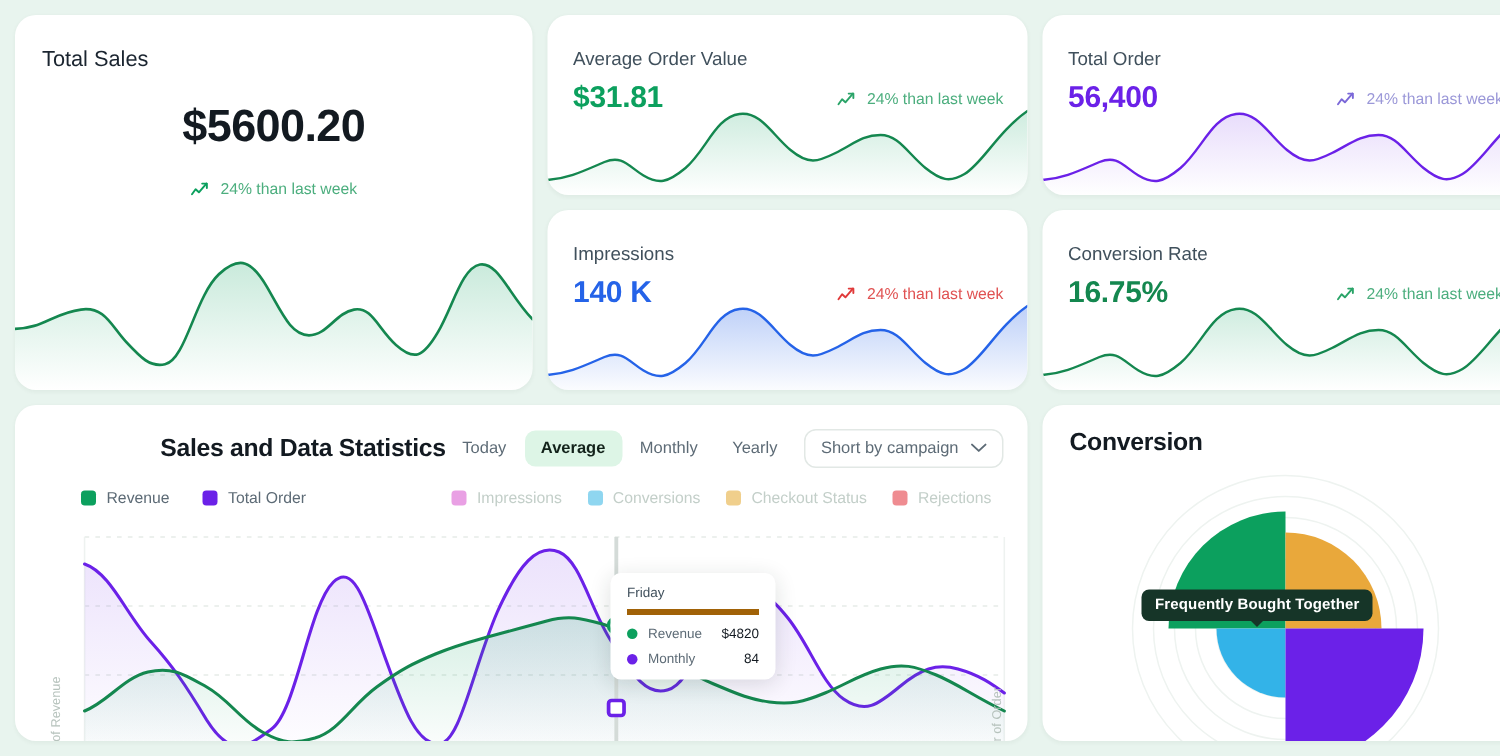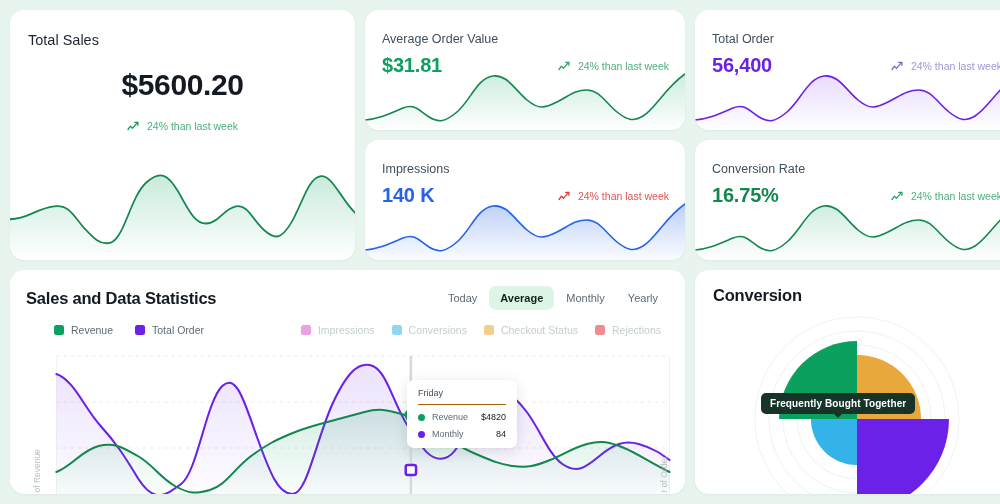--- a/index.html
+++ b/index.html
@@ -63,21 +63,21 @@
     position: absolute; right: 16px; top: 50px;
   }
   .c-aov  { grid-column: 2; grid-row: 1; align-self: start; height: 120px; }
   .c-ord  { grid-column: 3; grid-row: 1; align-self: start; height: 120px; }
   .c-imp  { grid-column: 2; grid-row: 1; align-self: end;   height: 120px; }
   .c-conv { grid-column: 3; grid-row: 1; align-self: end;   height: 120px; }
 
   
   .c-stats { grid-column: 1 / span 2; grid-row: 2; }
   .stats-head {
-    display: flex; align-items: center; justify-content: space-between;
+    display: flex; align-items: center; justify-content: flex-end;
     padding: 16px 16px 0 16px;
   }
   .stats-title { font-size: 16.5px; font-weight: 700; color: #131a21; letter-spacing: -.2px; }
   .tabs { display: flex; align-items: center; gap: 1px; }
   .tab {
     font-size: 11px; color: #5d6b76; padding: 6px 11px;
     border-radius: 7px; cursor: pointer; white-space: nowrap;
   }
   .tab.active { background: #ddf5e6; color: #12221a; font-weight: 700; }
   .select {
@@ -101,21 +101,21 @@
     writing-mode: vertical-rl; transform: rotate(180deg);
     white-space: nowrap;
   }
   .axis-left  { left: 22px; bottom: 2px; }
   .axis-right { right: 16px; bottom: 2px; }
   .tooltip {
     position: absolute; background: #fff; border-radius: 7px;
     box-shadow: 0 3px 14px rgba(25,45,35,.14);
     padding: 8px 11px 9px 11px; min-width: 96px;
   }
-  .tt-title { font-size: 9px; color: #40505c; padding-bottom: 6px; border-bottom: 1px solid #a16207; }
+  .tt-title { font-size: 9px; color: #40505c; padding-bottom: 6px; border-bottom: 4px solid #a16207; }
   .tt-row { display: flex; align-items: center; gap: 7px; margin-top: 7px; font-size: 9px; color: #5d6b76; }
   .tt-dot { width: 7px; height: 7px; border-radius: 50%; display: block; }
   .tt-name { min-width: 42px; }
   .tt-val { color: #131a21; font-weight: 400; margin-left: auto; }
 
   
   .c-conversion { grid-column: 3; grid-row: 2; }
   .c-conversion .stats-title { padding: 16px 0 0 18px; }
   .rose-wrap { position: relative; width: 100%; height: 190px; margin-top: 4px; }
   .rose-tip {
@@ -256,20 +256,28 @@
   </div>
 
   <div class="card c-stats">
     <div class="stats-head">
       <div class="stats-title">Sales and Data Statistics</div>
       <div class="tabs">
         <div class="tab">Today</div>
         <div class="tab active">Average</div>
         <div class="tab">Monthly</div>
         <div class="tab">Yearly</div>
+        <div class="select">
+          <span>Short by campaign</span>
+          <span>
+            <svg width="11" height="7" viewBox="0 0 11 7">
+                <polyline points="1,1.4 5.5,5.6 10,1.4" fill="none" stroke="#5d6b76" stroke-width="1.3" stroke-linecap="round" stroke-linejoin="round"></polyline>
+              </svg>
+          </span>
+        </div>
       </div>
     </div>
 
     <div class="legend-row">
       <div class="legend-left">
         <div class="lg">
           <span class="sw" style="background:#0ca05e"></span>
           <span>Revenue</span>
         </div>
         <div class="lg">

